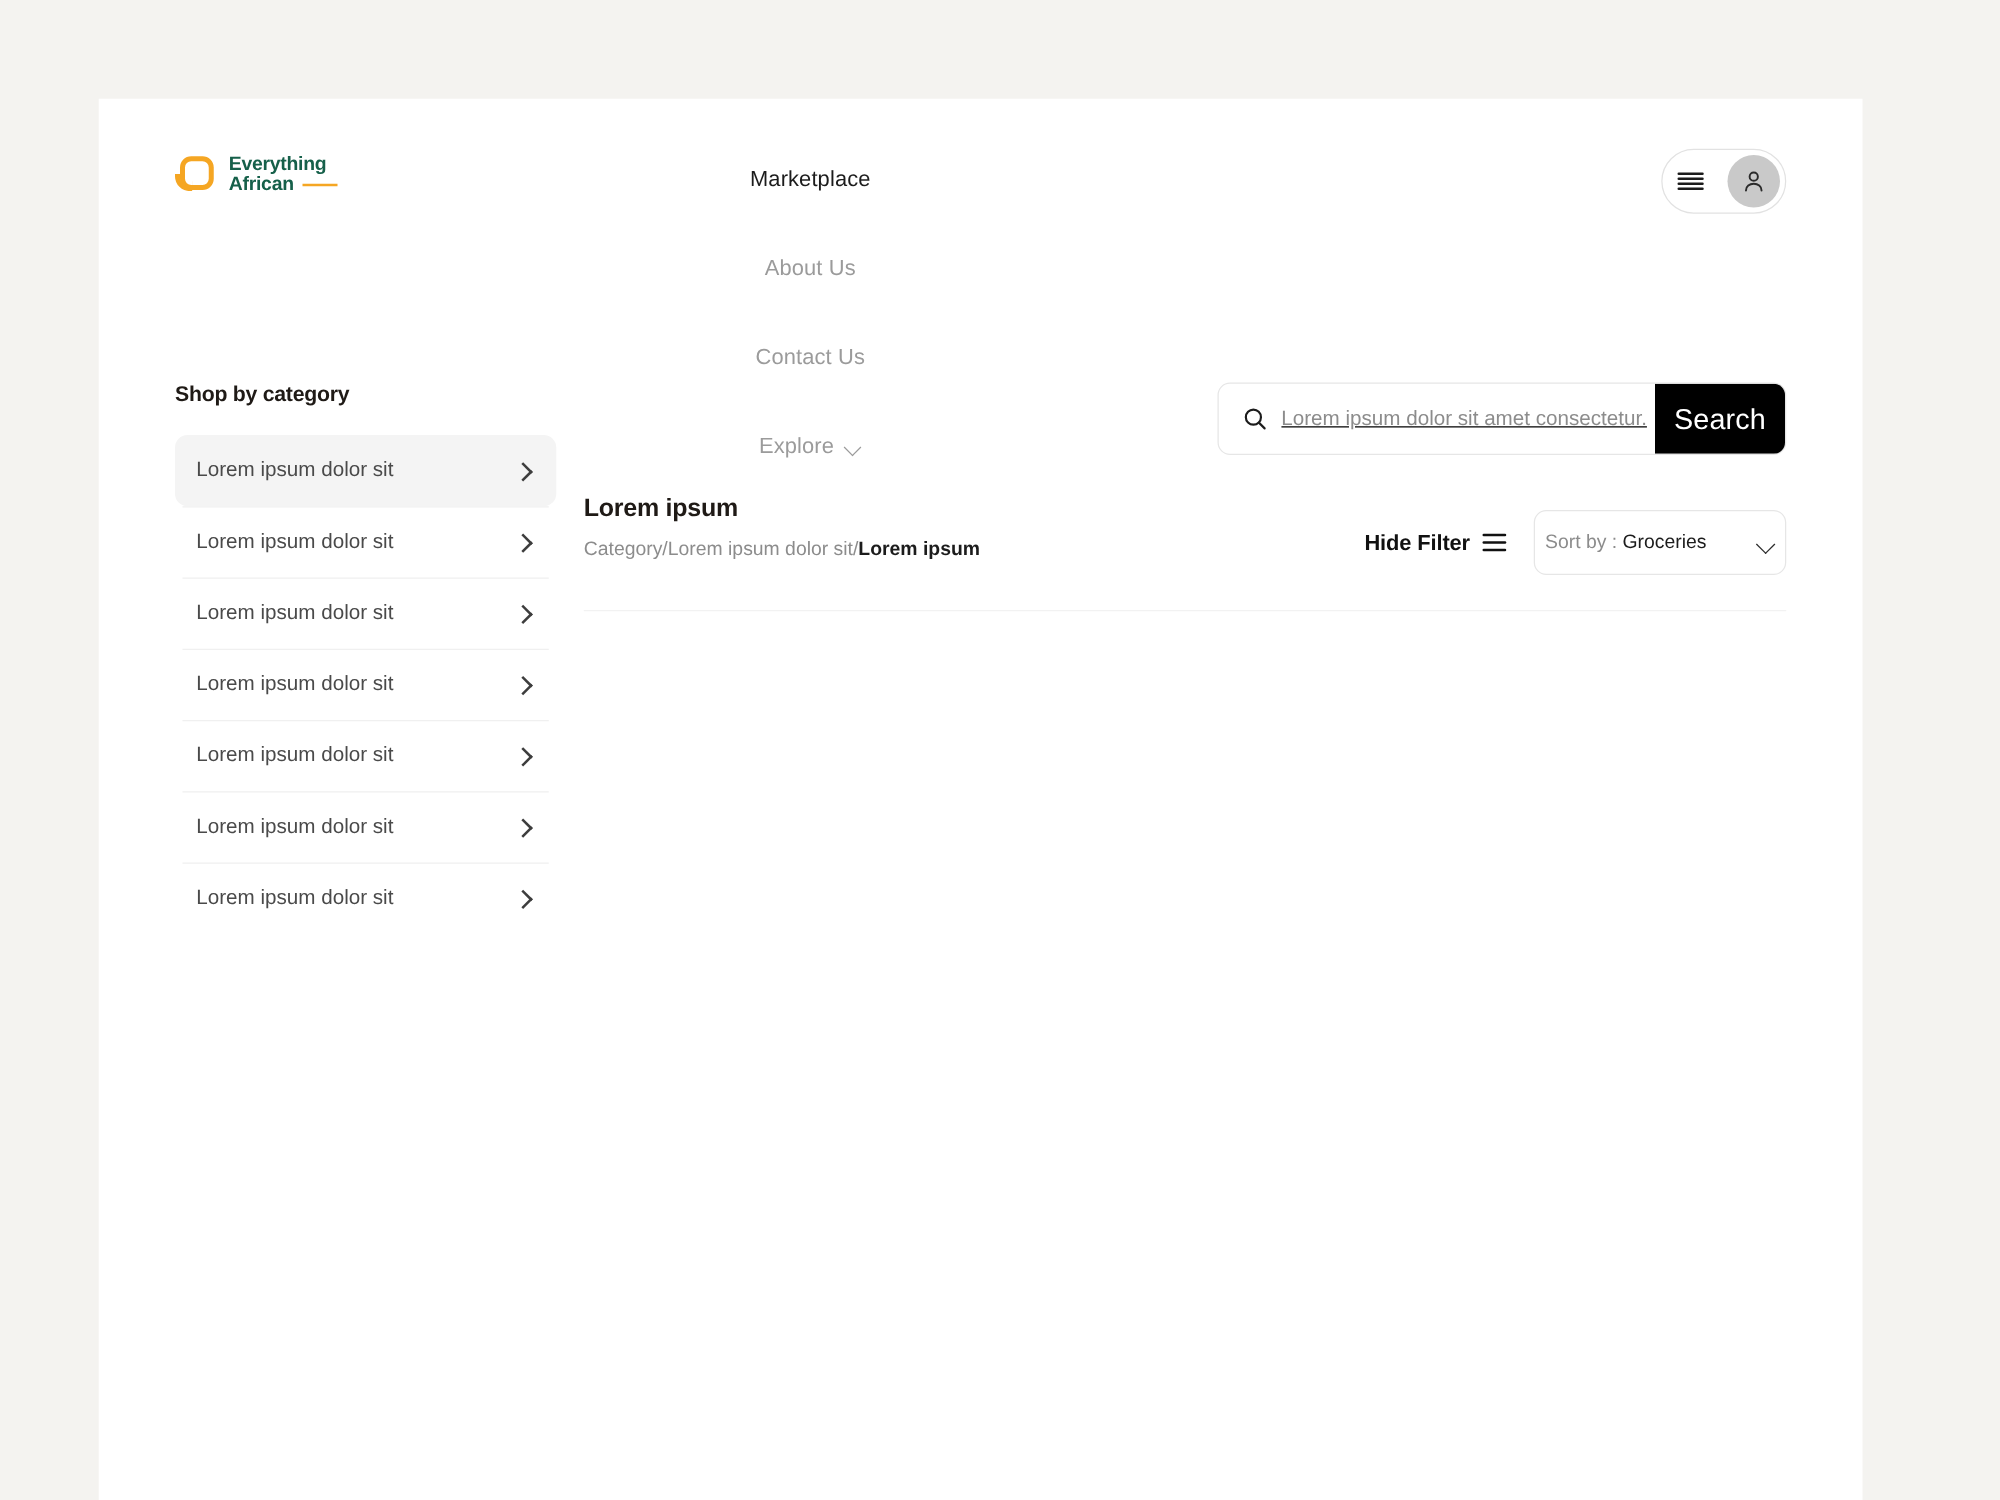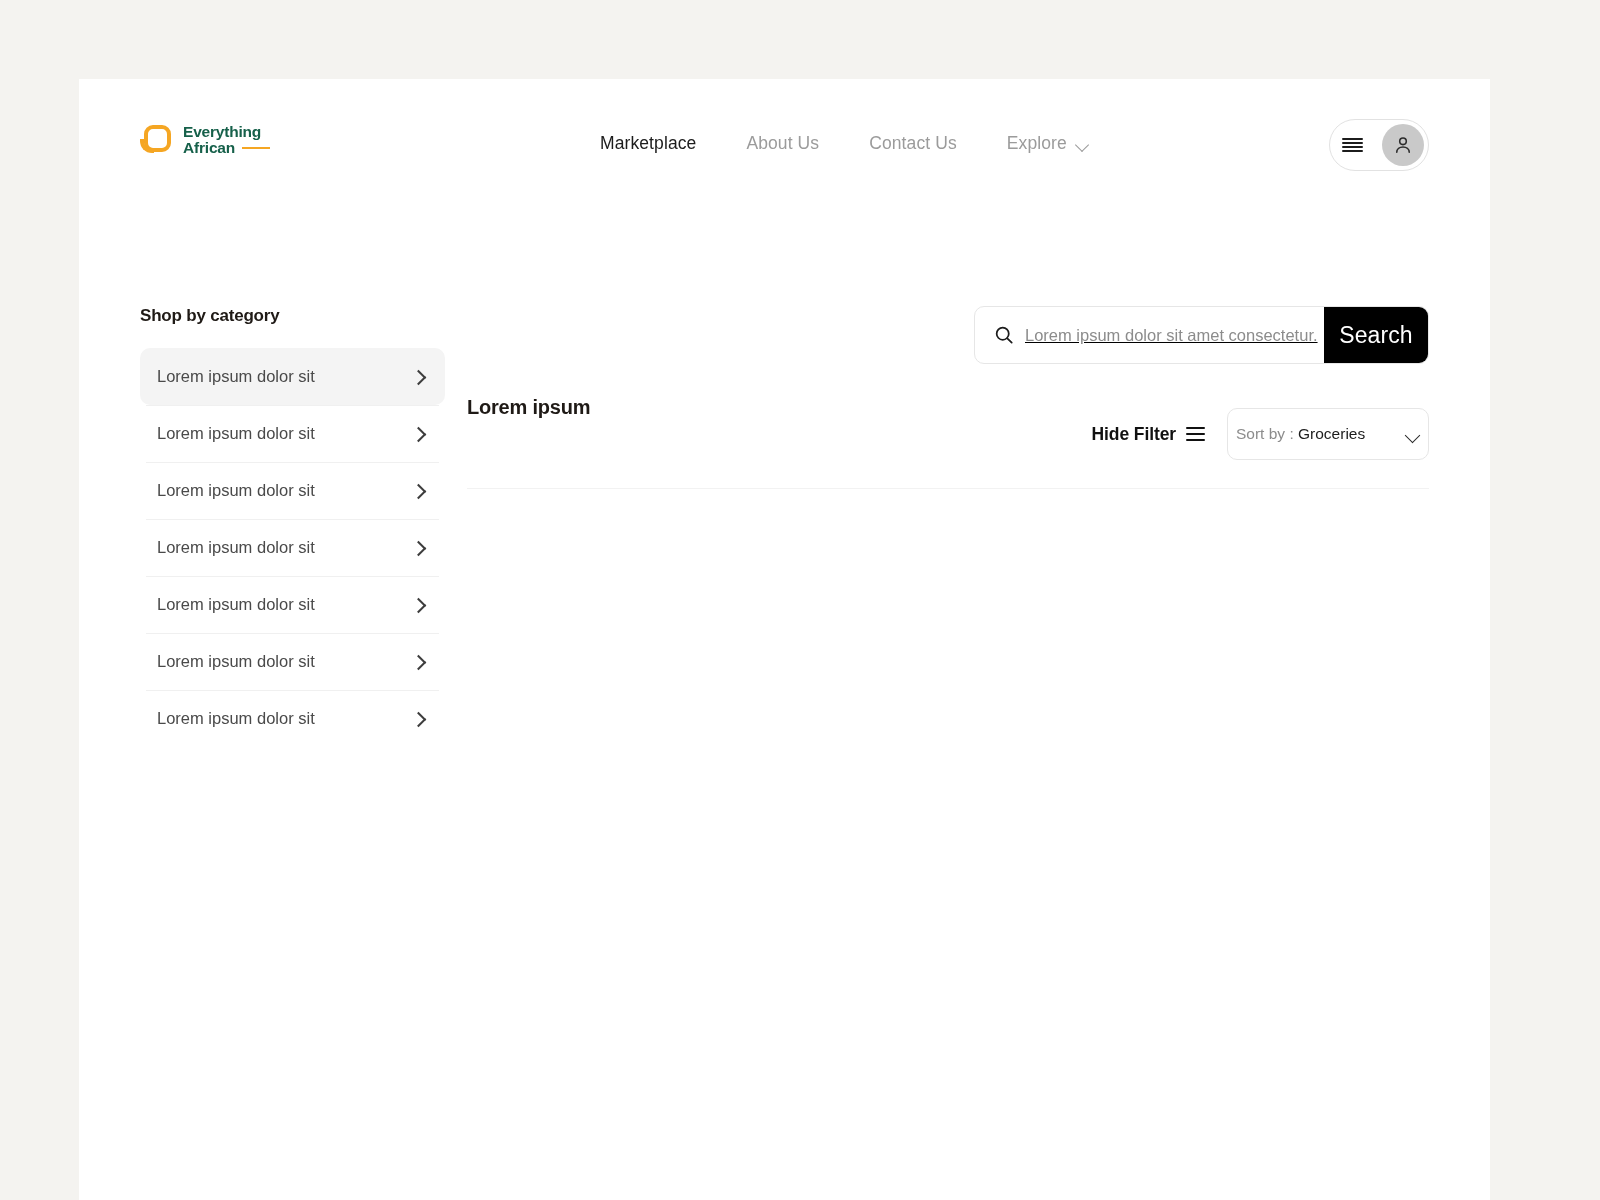--- a/index.html
+++ b/index.html
@@ -88,20 +88,21 @@
     background: #f5a623;
   }
 
   .main-nav {
     position: absolute;
     left: 521px;
     top: 54px;
     display: flex;
     align-items: center;
     gap: 50px;
+    flex-direction: column;
   }
   .nav-link {
     font-size: 17.5px;
     color: #9b9b9b;
     letter-spacing: 0.1px;
     white-space: nowrap;
     cursor: pointer;
   }
   .nav-link.is-active {
     color: #1c1c1c;
@@ -486,20 +487,23 @@
             <path d="M15.6 15.6L20.4 20.4" stroke="#1c1c1c" stroke-width="1.9" stroke-linecap="round"></path>
           </svg>
         </span>
         <input class="search-input" type="text" placeholder="Lorem ipsum dolor sit amet consectetur." style="">
         <button class="search-button">Search</button>
       </div>
     </div>
 
     <div class="results-head">
       <div class="result-title">Lorem ipsum</div>
+      <div class="breadcrumb">
+        <span>Category/Lorem ipsum dolor sit/</span><span class="crumb-current">Lorem ipsum</span>
+      </div>
 
       <div class="results-tools">
         <div class="hide-filter">
           <span class="hide-filter-label">Hide Filter</span>
           <span class="filter-icon">
               <i></i>
               <i></i>
               <i></i>
             </span>
         </div>

